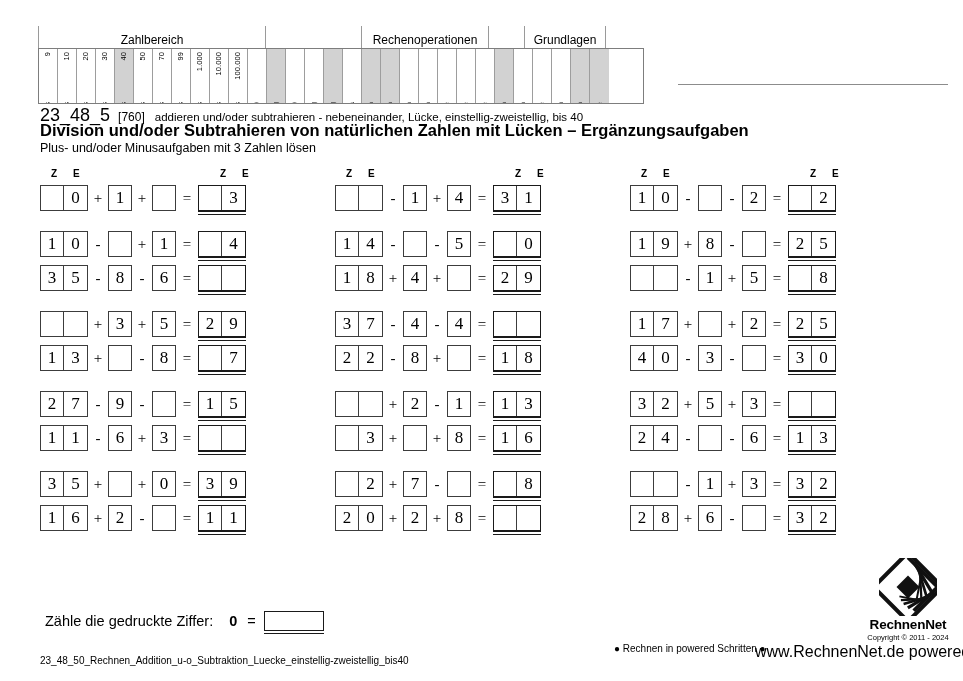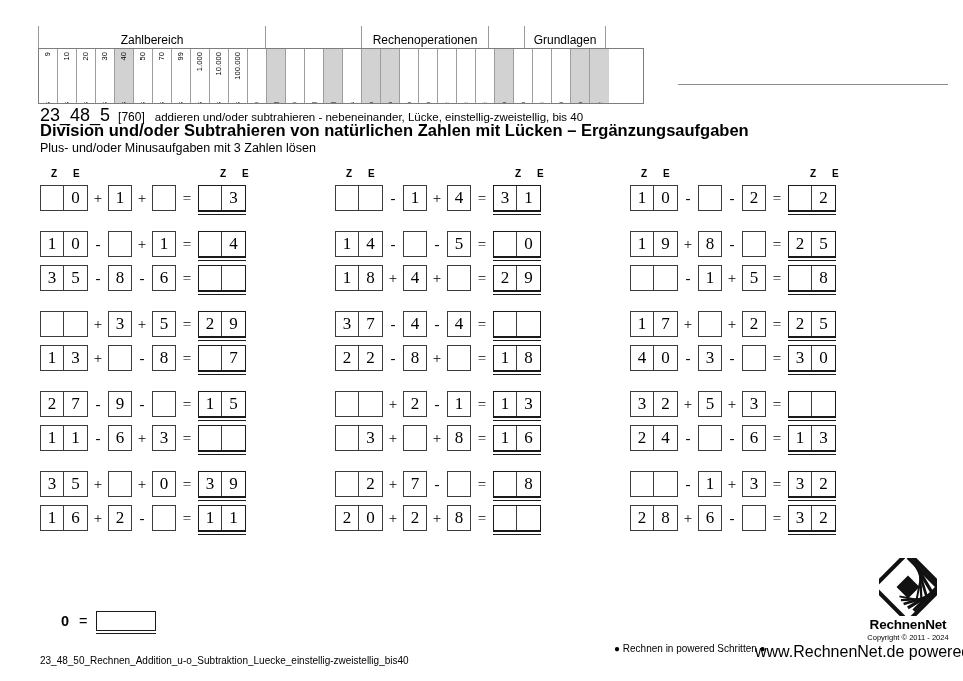--- a/index.html
+++ b/index.html
@@ -887,20 +887,21 @@
               <div>3</div>
               <div>2</div>
             </div>
           </div>
         </div>
       </div>
     </div>
   </div>
 
 <div id="count-row">
+  <span id="count-label">Zähle die gedruckte Ziffer:</span>
   <span id="count-digit">0</span>
   <span id="count-eq">=</span>
   <span id="count-box"></span>
 </div>
 
 <div id="file-code">23_48_50_Rechnen_Addition_u-o_Subtraktion_Luecke_einstellig-zweistellig_bis40</div>
 <div id="foot-center">● Rechnen in powered Schritten ●</div>
 <div id="foot-url">www.RechnenNet.de powered by KolbergNet</div>
 
 <div id="logo-wrap">

